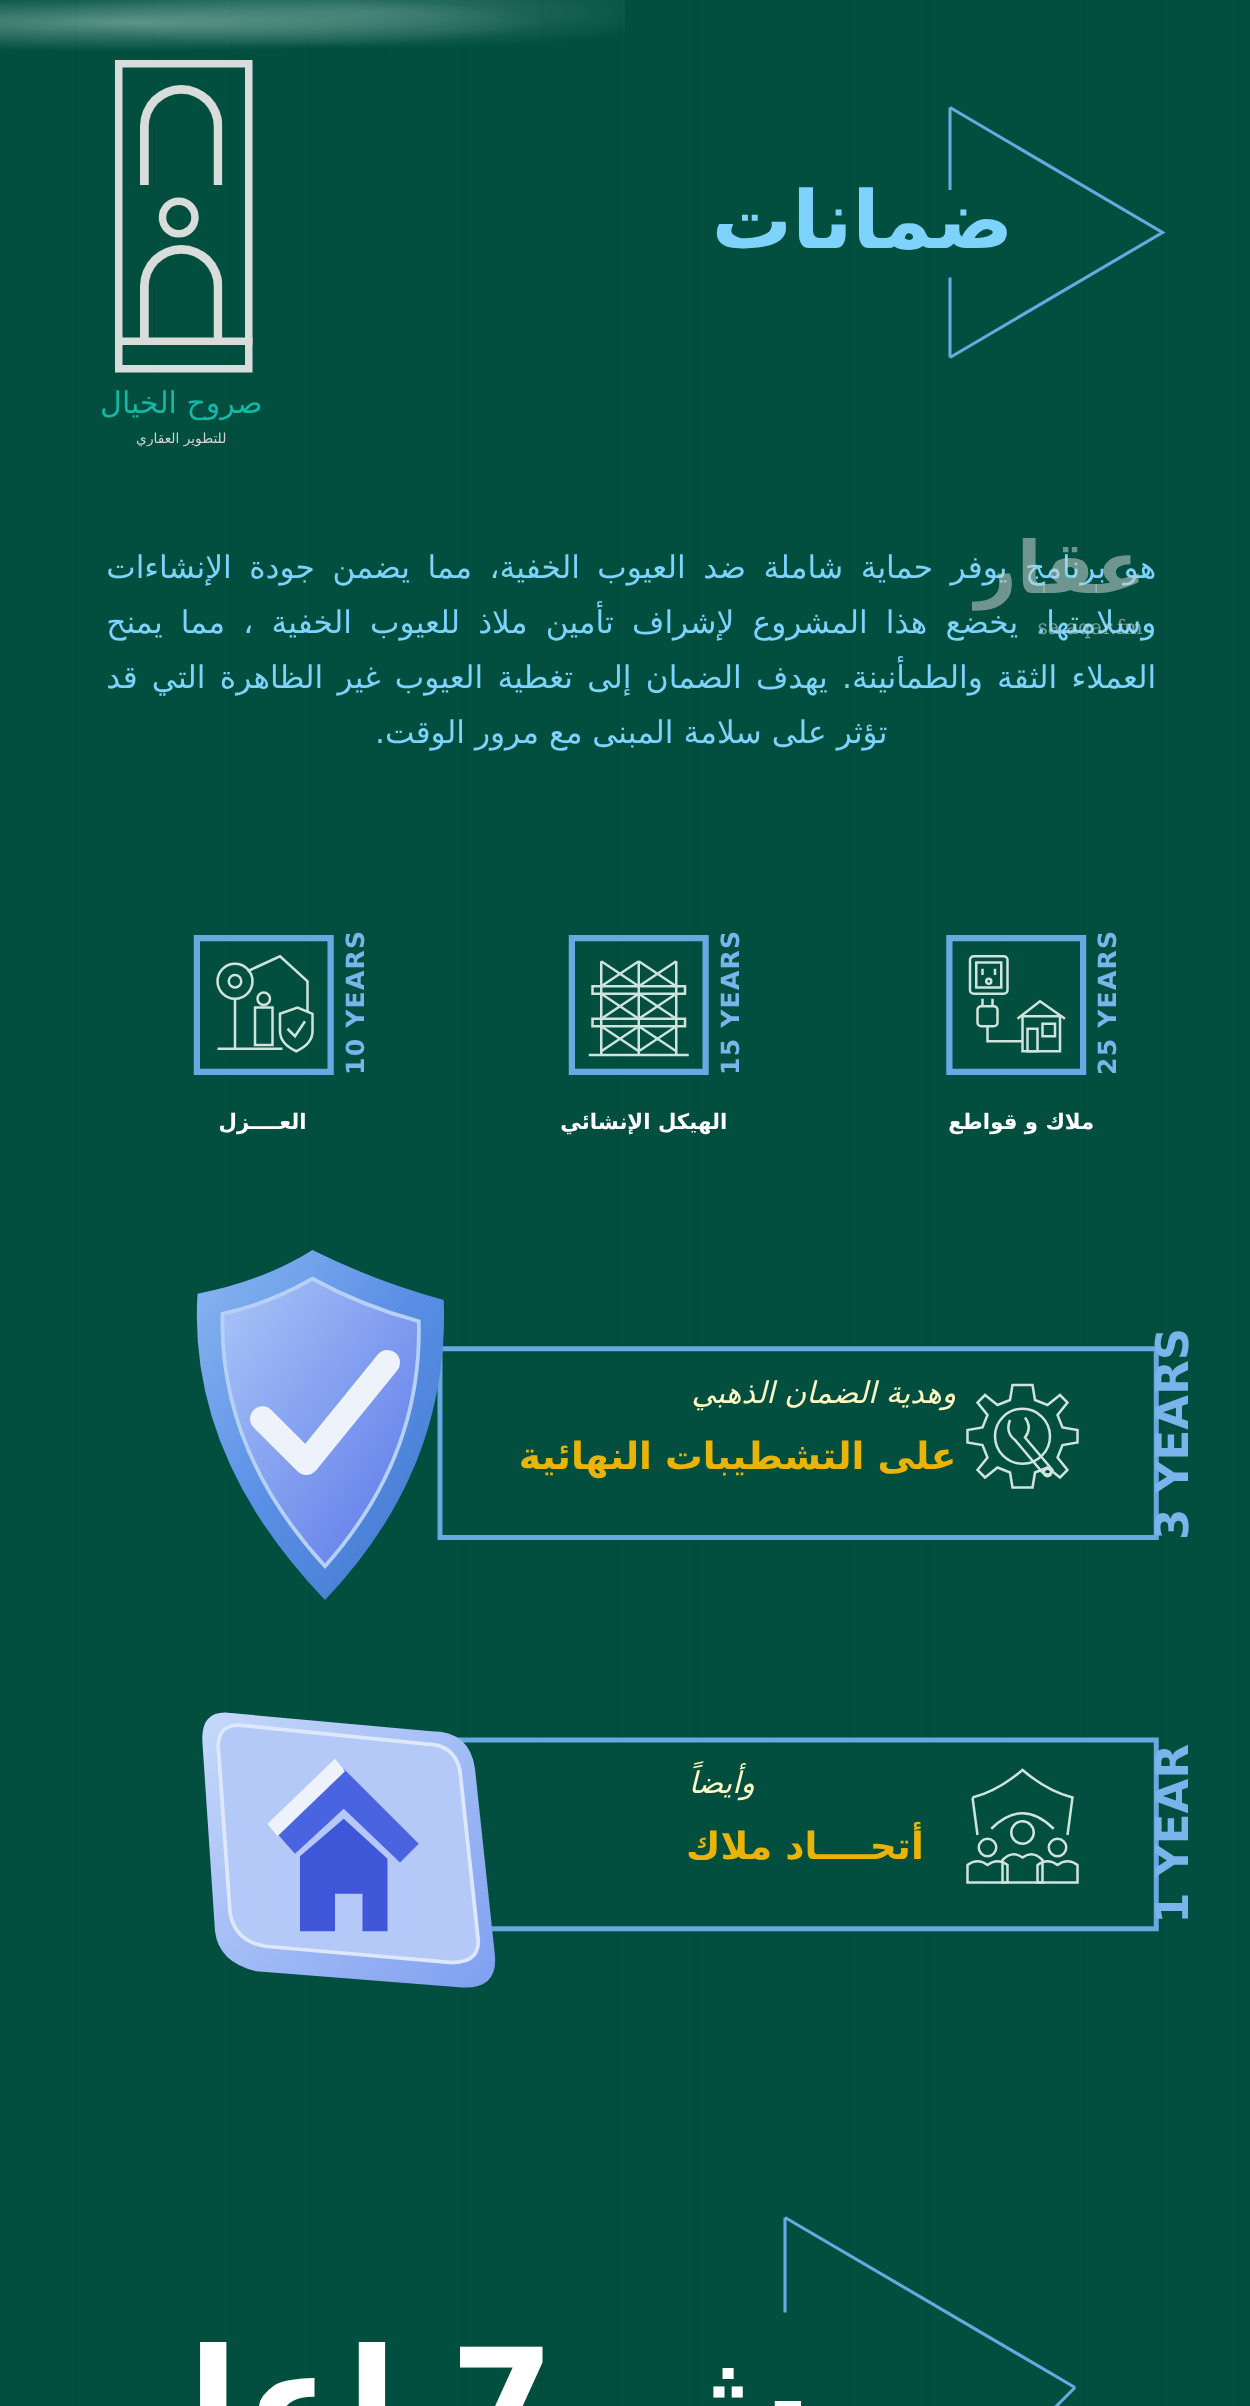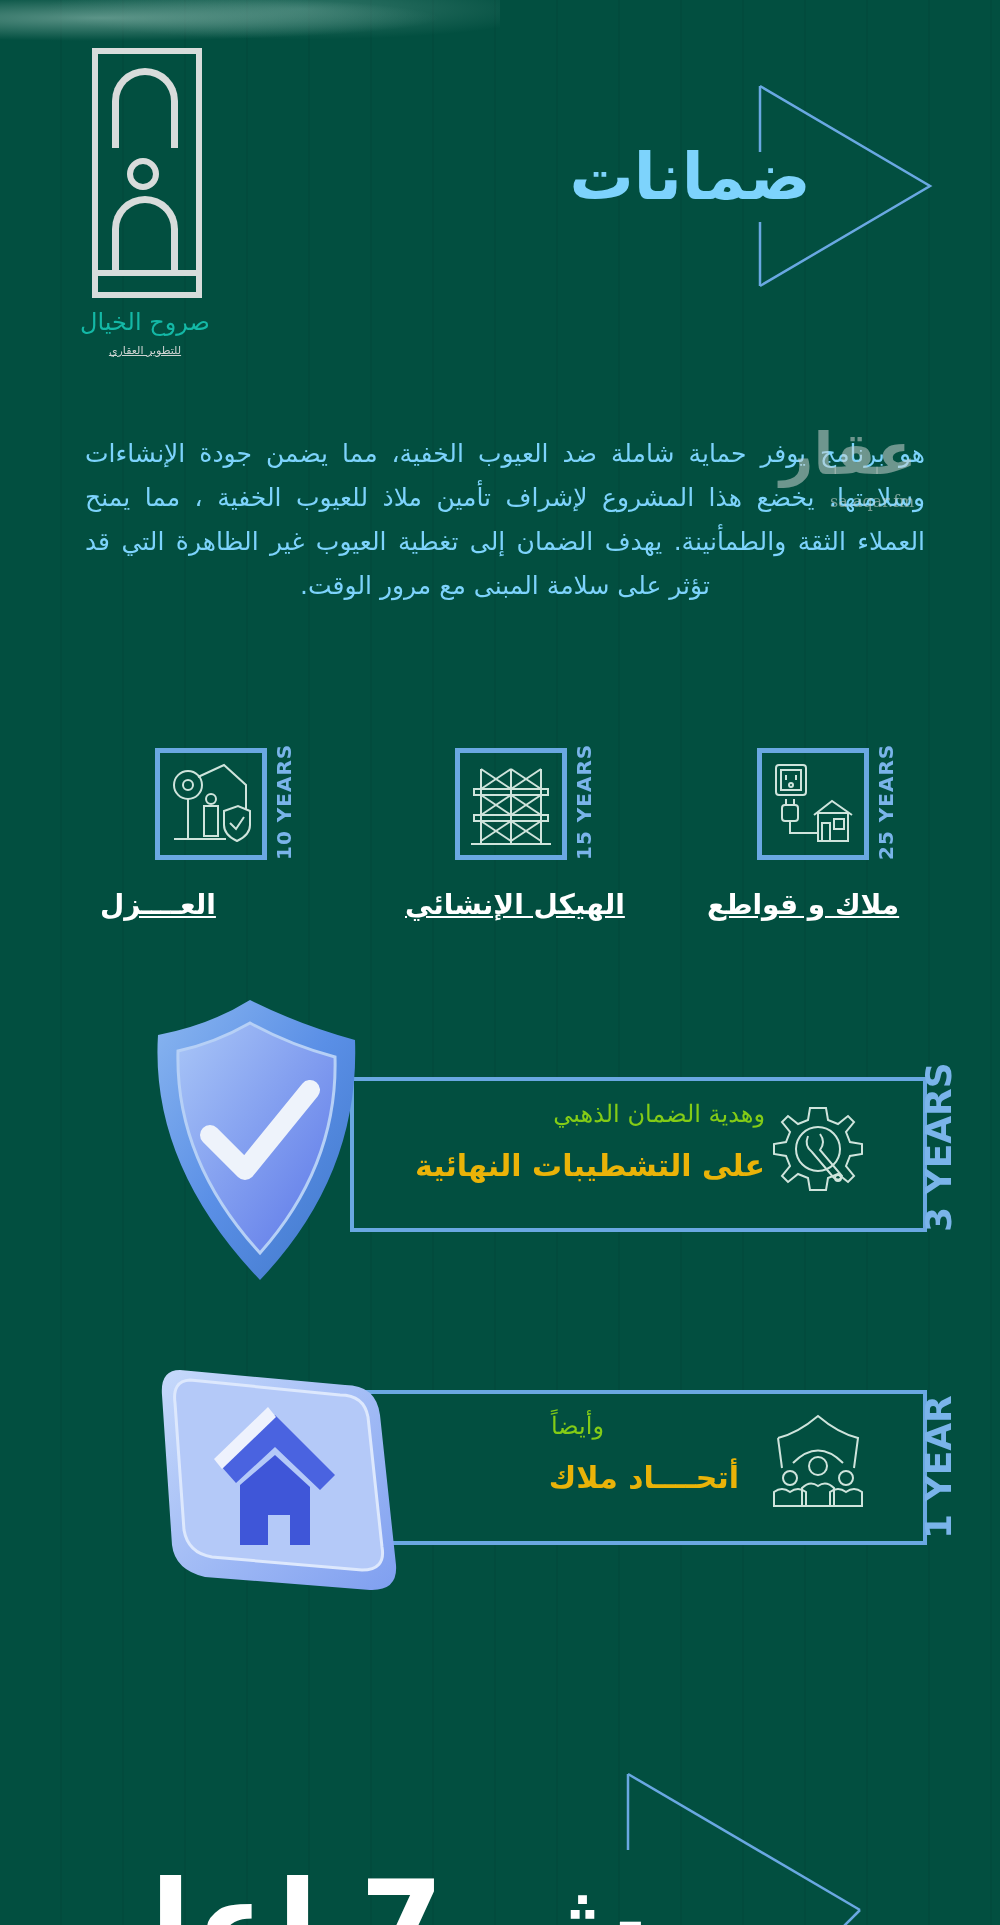--- a/index.html
+++ b/index.html
@@ -39,21 +39,21 @@
   }
   .logo-base {
     left: 92px; top: 270px; width: 110px; height: 6px; background: #d8dcdb;
   }
   .logo-name {
     left: 70px; top: 308px; width: 150px; text-align: center; direction: rtl;
     color: #14b8a6; font-size: 24px;
   }
   .logo-sub {
     left: 70px; top: 344px; width: 150px; text-align: center; direction: rtl;
-    color: #cfd4d2; font-size: 11px; text-decoration: underline;
+    color: #cfd4d2; font-size: 11px;
   }
   
   .title {
     left: 540px; top: 140px; width: 300px; text-align: center; direction: rtl;
     color: #7dd3fc; font-size: 64px; font-weight: bold; letter-spacing: 2px;
   }
   .watermark {
     left: 780px; top: 420px; color: rgba(200,210,205,0.55); font-size: 58px; font-weight: bold; direction: rtl;
   }
   .watermark-sub {
@@ -66,27 +66,27 @@
   
   .ibox {
     width: 112px; height: 112px; border: 5px solid #6aa8e2; box-sizing: border-box;
     display: flex; align-items: center; justify-content: center;
   }
   .vyears {
     color: #7ab4ea; font-weight: bold; font-size: 20px; writing-mode: vertical-rl; transform: rotate(180deg);
     letter-spacing: 1px; white-space: nowrap;
   }
   .ilabel {
-    color: #ffffff; font-weight: bold; font-size: 28px; direction: rtl; text-align: left; width: 220px; text-decoration: underline;
+    color: #ffffff; font-weight: bold; font-size: 17px; direction: rtl; text-align: center; width: 220px;
   }
   
   .card {
     border: 4px solid #6aa8e2; box-sizing: border-box; background: #024f40;
   }
-  .card-sub { color: #84cc16; font-size: 24px; font-family: "DejaVu Serif", serif; direction: rtl; }
+  .card-sub { color: #fef9c3; font-size: 24px; font-family: "DejaVu Serif", serif; font-style: italic; direction: rtl; }
   .card-main { color: #eab308; font-size: 30px; font-weight: bold; direction: rtl; }
   .big-vyears {
     color: #7ab4ea; font-weight: bold; font-size: 36px; writing-mode: vertical-rl; transform: rotate(180deg); white-space: nowrap;
   }
   .footer-text {
     left: 150px; top: 1855px; color: #ffffff; font-weight: bold; font-size: 120px; direction: rtl; letter-spacing: 30px;
     white-space: nowrap;
   }
 </style>
 </head>

